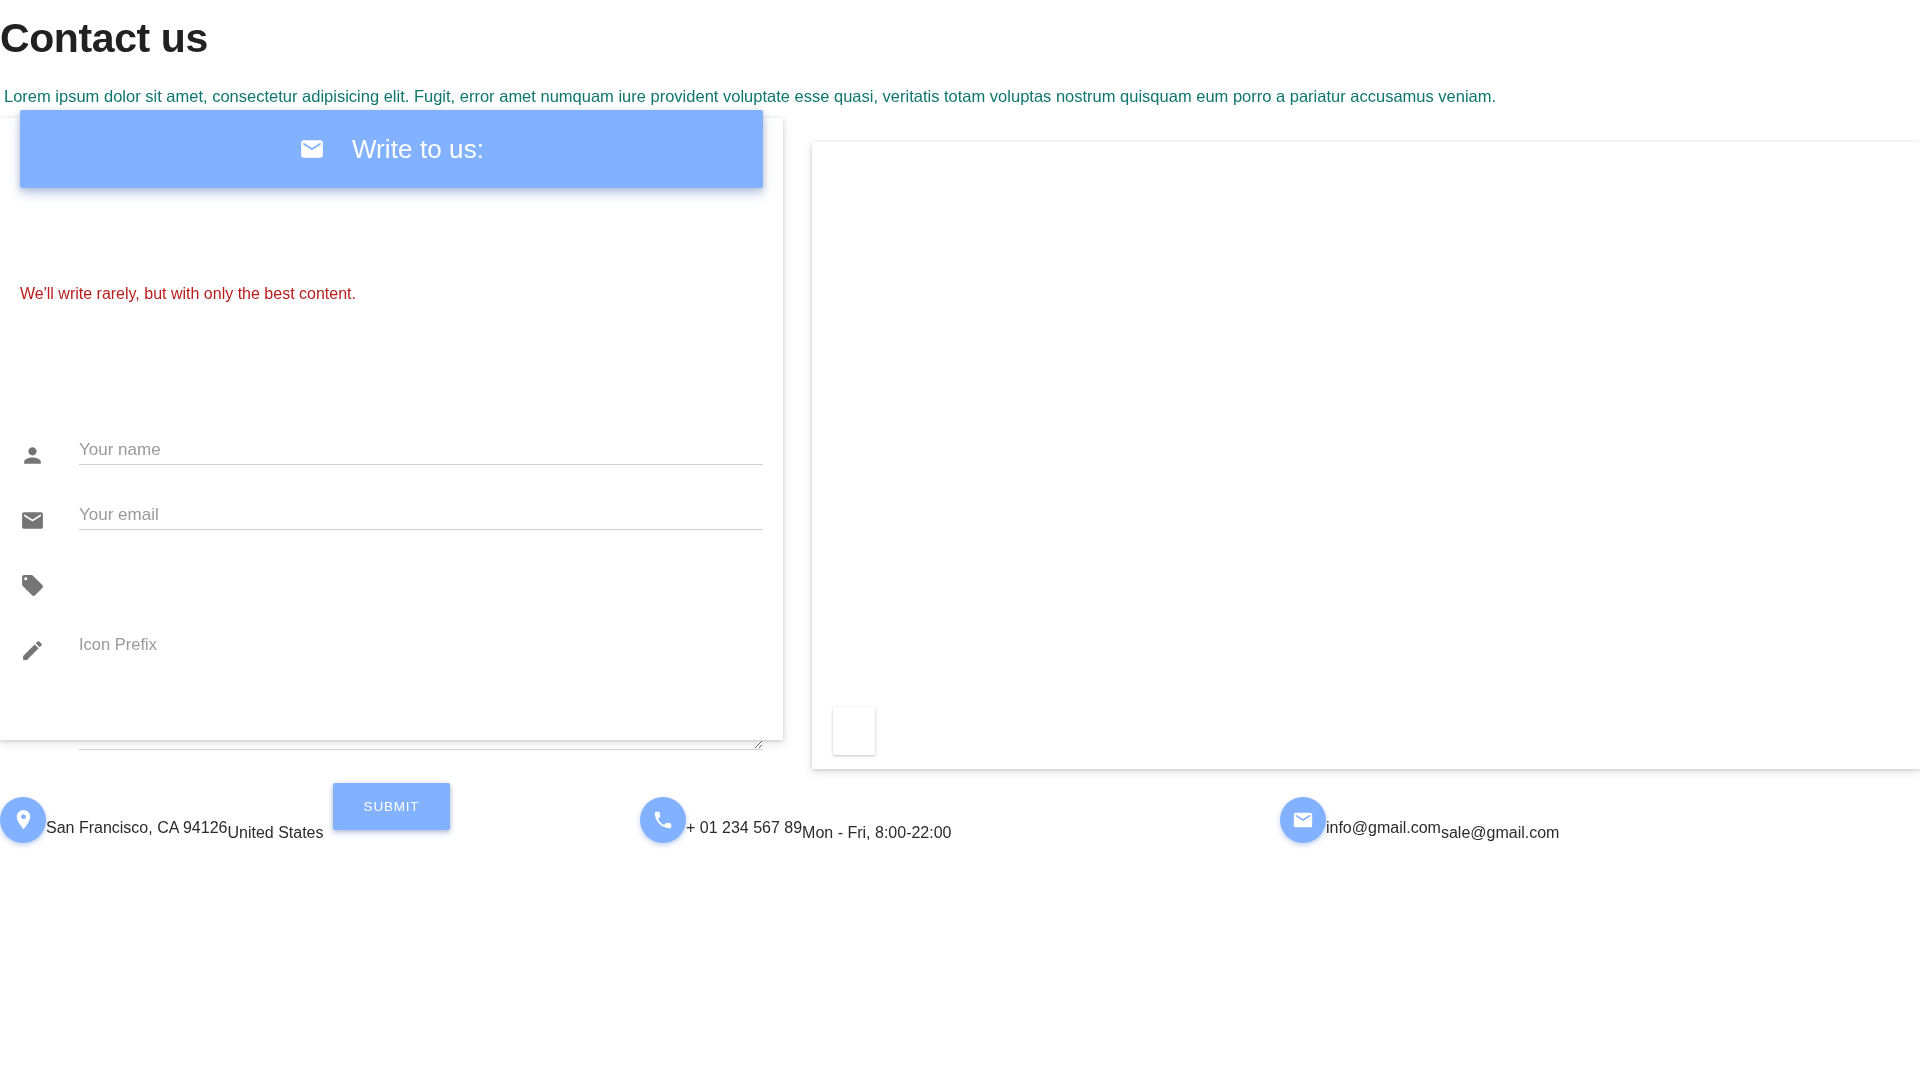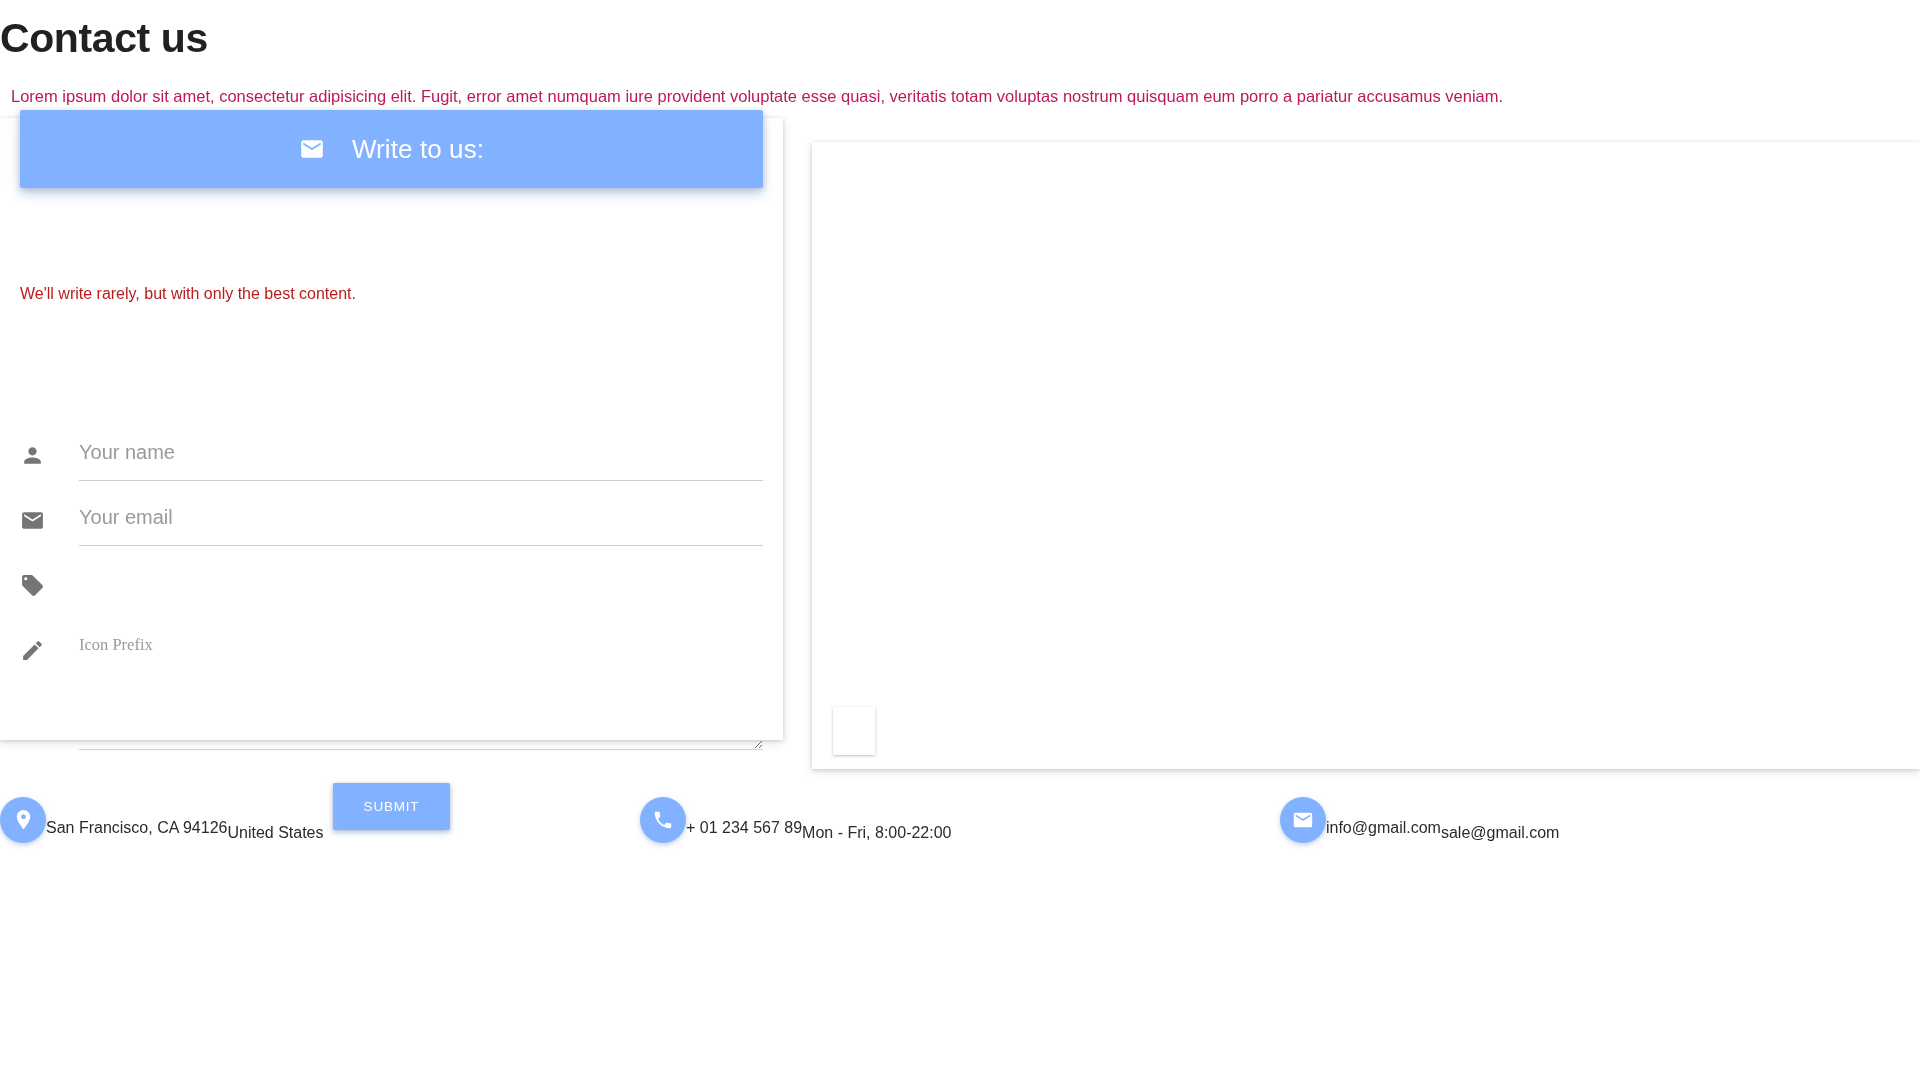--- a/index.html
+++ b/index.html
@@ -27,24 +27,24 @@
     font-size: 41px;
     font-weight: 700;
     color: #212121;
     letter-spacing: -0.4px;
     line-height: 1.1;
     margin: 0;
     white-space: nowrap;
   }
   .page-subtitle {
     position: absolute;
-    left: 7px;
+    left: 0px;
     top: 81px;
     font-size: 16.5px;
-    color: #be185d;
+    color: #0f766e;
     line-height: 1.4;
     white-space: nowrap;
     margin: 4px;
   }
 
   
   .form-card {
     position: absolute;
     left: 0px;
     top: 118px;
@@ -118,23 +118,23 @@
     margin-left: 31px;
     position: relative;
   }
   .field-input {
     width: 100%;
     border: none;
     border-bottom: 1px solid #cfcfcf;
     outline: none;
     background: transparent;
     font-family: "Liberation Sans", sans-serif;
-    font-size: 20px;
+    font-size: 17px;
     color: #ef4444;
-    padding: 9px 0 16px 0;
+    padding: 9px 0 4px 0;
     line-height: 1.2;
   }
   .field-input::placeholder {
     color: #9a9a9a;
     opacity: 1;
   }
 
   .field-row-name    { top: 313px; }
   .field-row-email   { top: 378px; }
   .field-row-subject { top: 443px; }
@@ -148,21 +148,21 @@
     align-items: flex-start;
   }
   .field-textarea {
     width: 100%;
     height: 124px;
     border: none;
     border-bottom: 1px solid #cfcfcf;
     outline: none;
     background: transparent;
     resize: vertical;
-    font-family: Liberation Serif, serif;
+    font-family: Liberation Sans, sans-serif;
     font-size: 16.5px;
     color: #a21caf;
     padding: 9px 0 8px 0;
     line-height: 1.2;
     overflow: hidden;
   }
   .field-textarea::placeholder {
     color: #9a9a9a;
     opacity: 1;
   }

